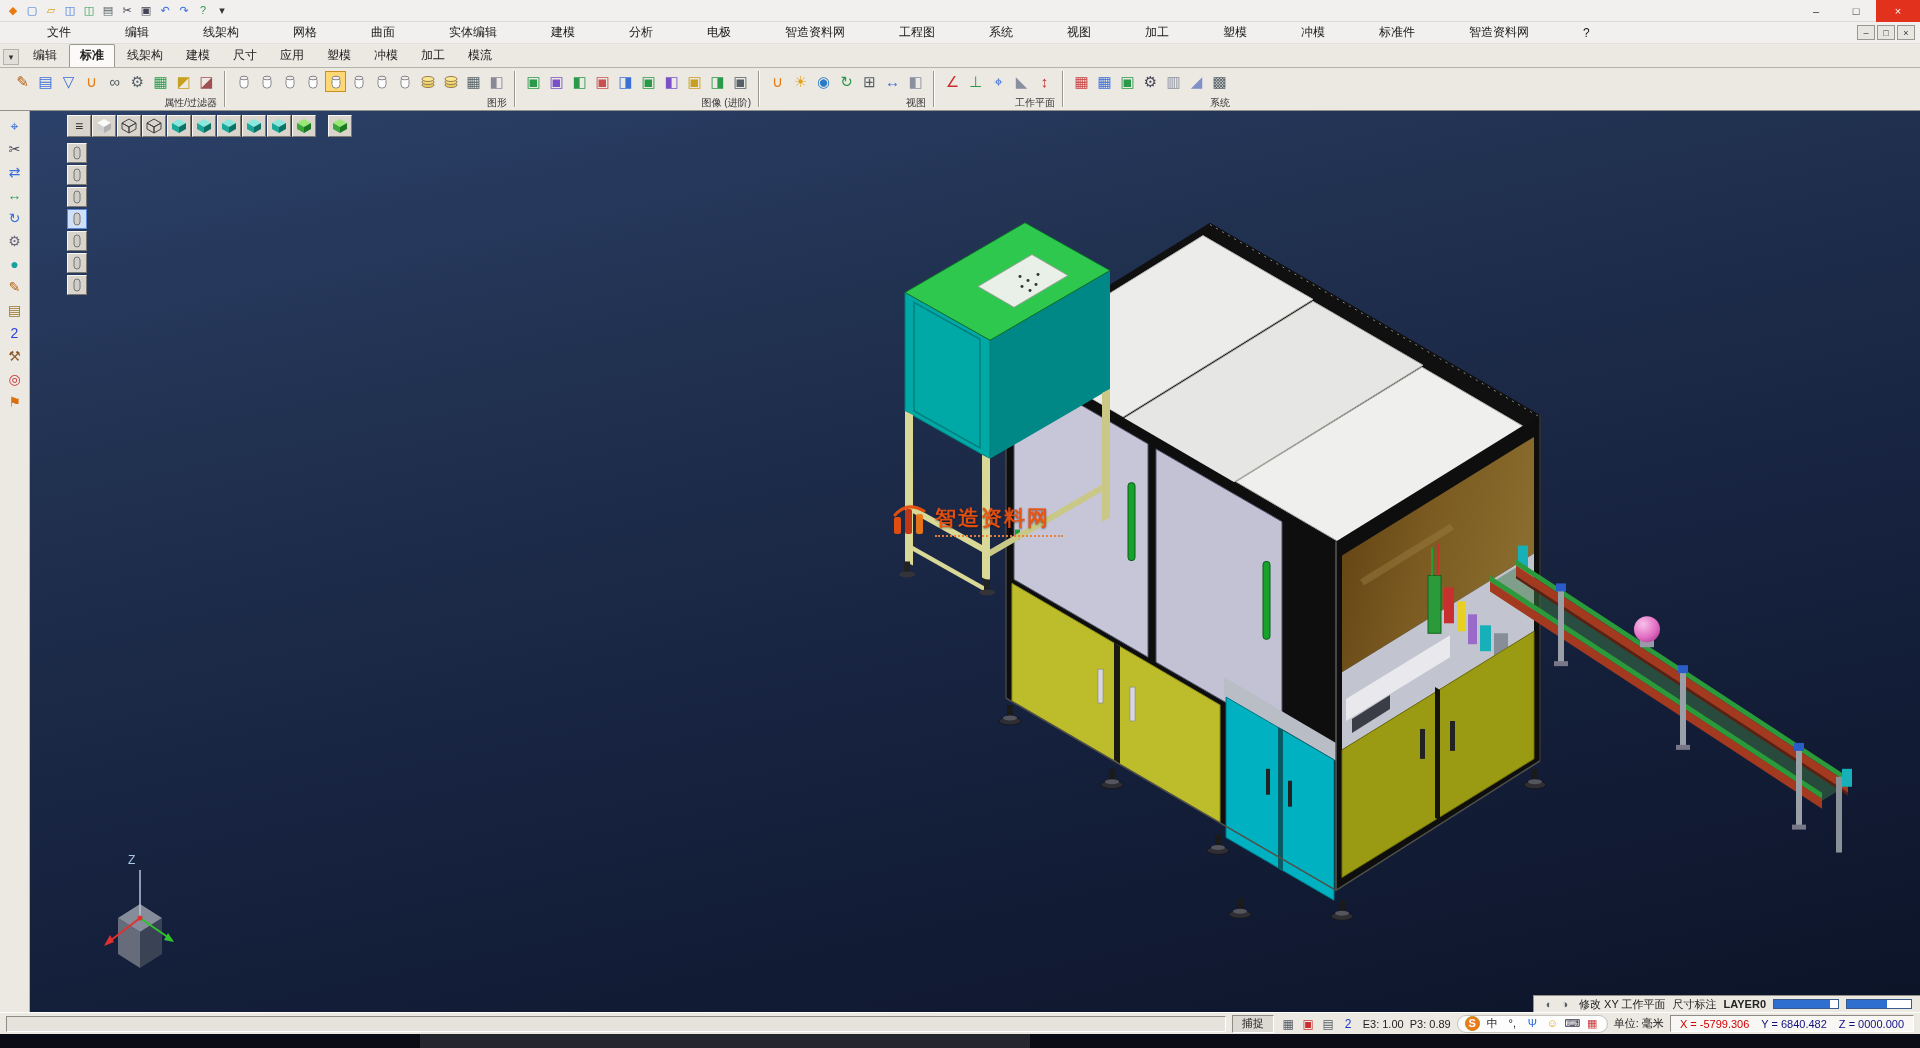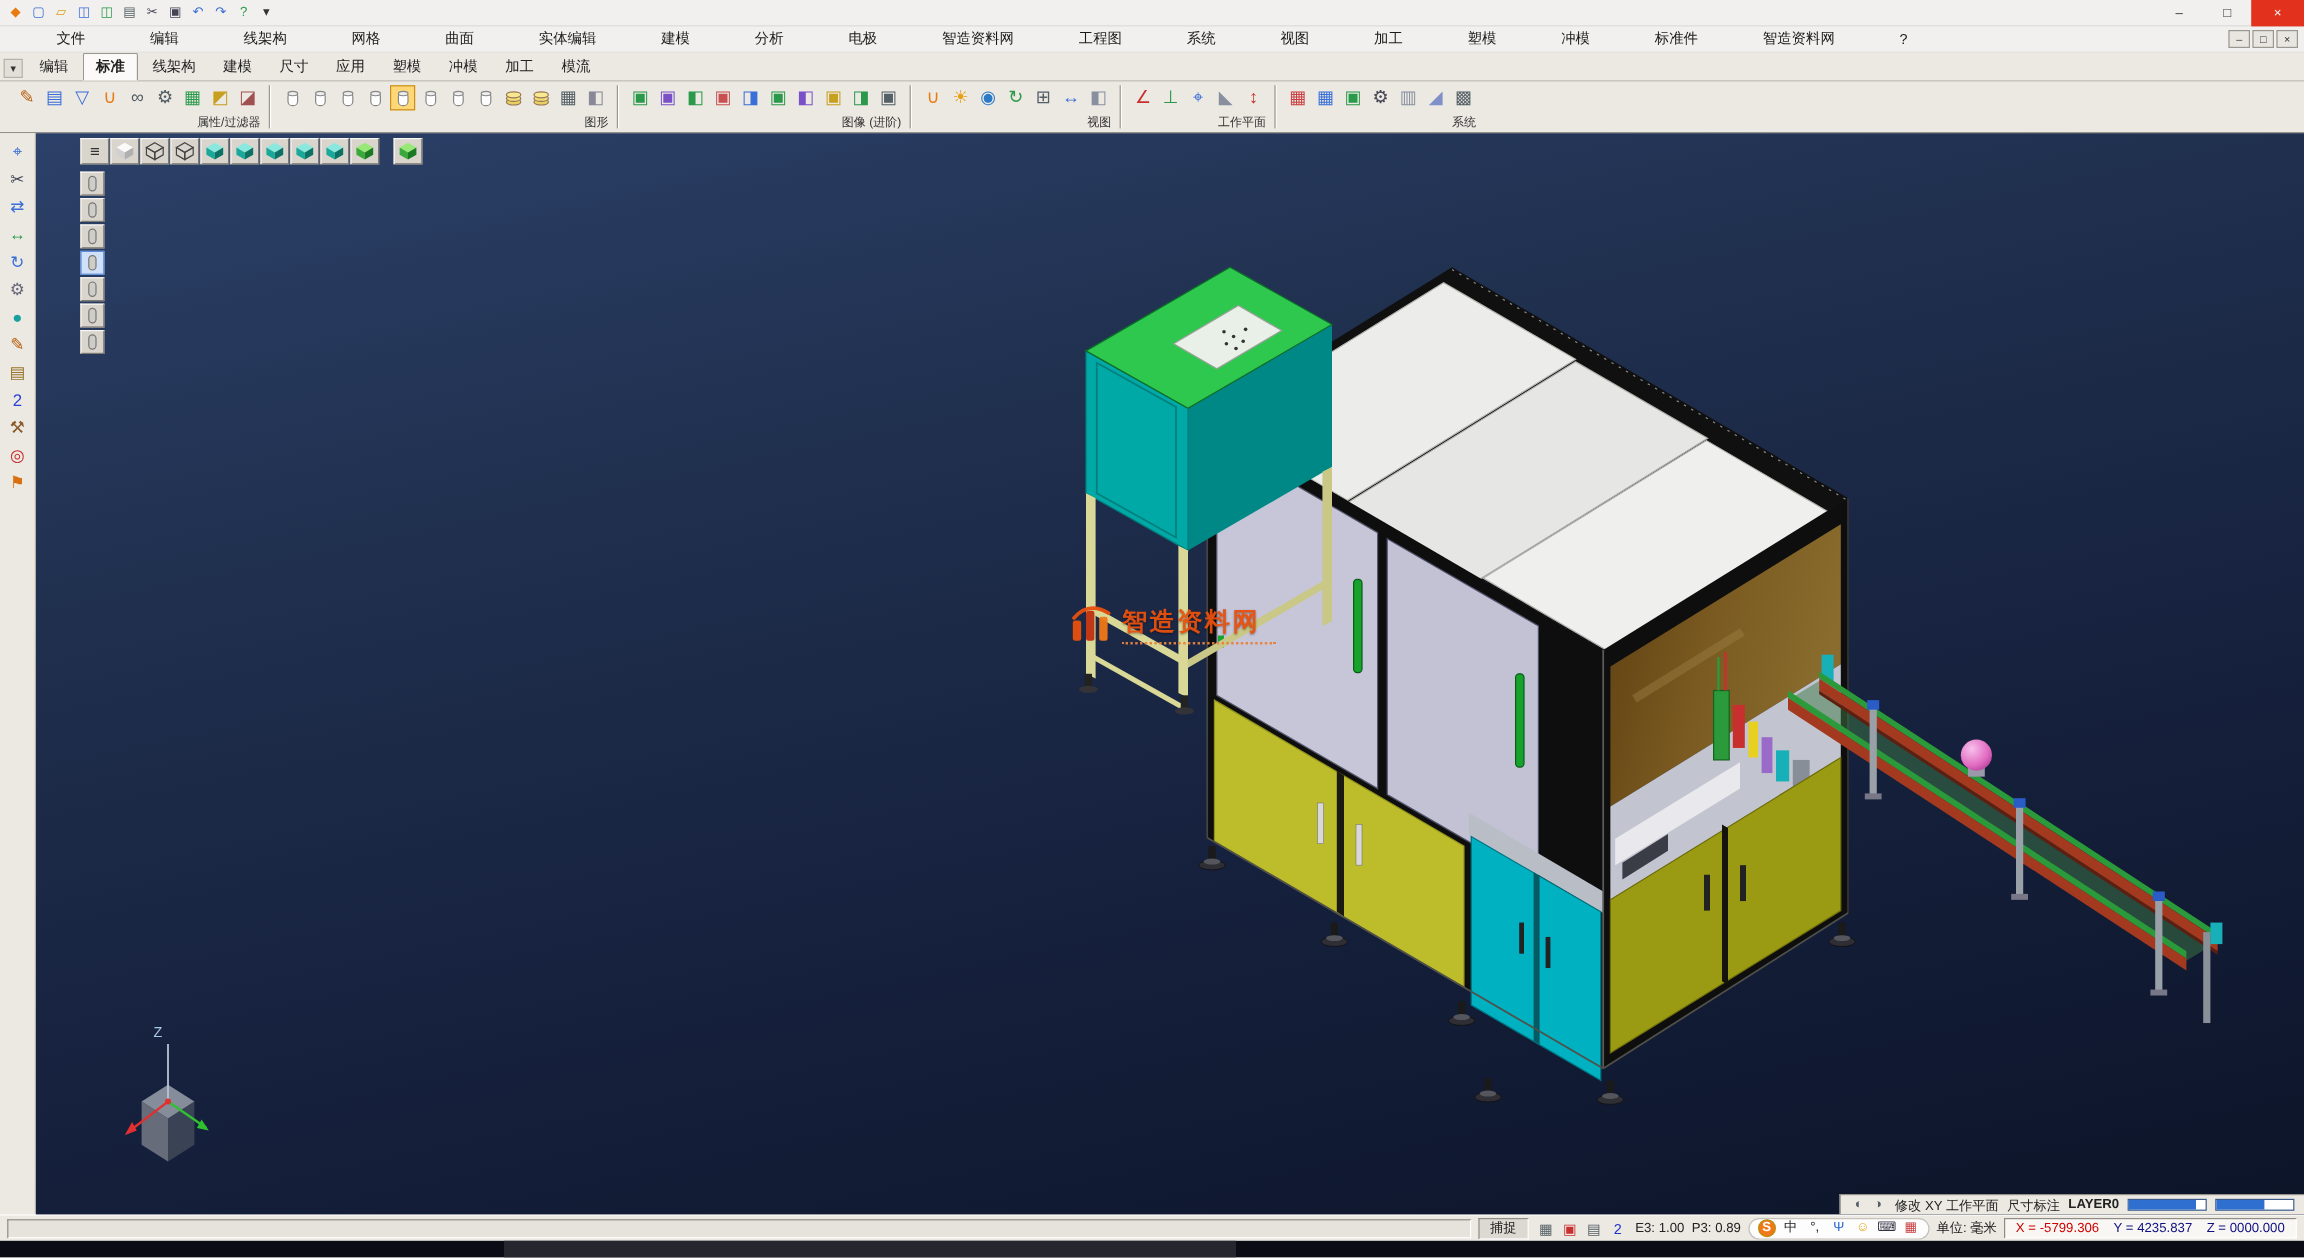--- a/index.html
+++ b/index.html
@@ -624,20 +624,20 @@
       <div class="icn" style="color: rgb(34, 34, 34);">中</div>
       <div class="icn" style="color: rgb(34, 34, 34);">°,</div>
       <div class="icn" style="color: rgb(42, 106, 216);">Ψ</div>
       <div class="icn" style="color: rgb(232, 160, 16);">☺</div>
       <div class="icn" style="color: rgb(51, 51, 68);">⌨</div>
       <div class="icn" style="color: rgb(200, 64, 64);">▦</div>
     </div>
   <span class="unit">单位: 毫米</span>
   <div class="coords">
     <span class="cx">X = -5799.306</span>
-    <span class="cy">Y = 4235.837</span>
+    <span class="cy">Y = 6840.482</span>
     <span class="cz">Z = 0000.000</span>
   </div>
 </div>
 
 <div class="taskbar">
   <div class="task-seg"></div>
 </div>
 
 </body></html>

